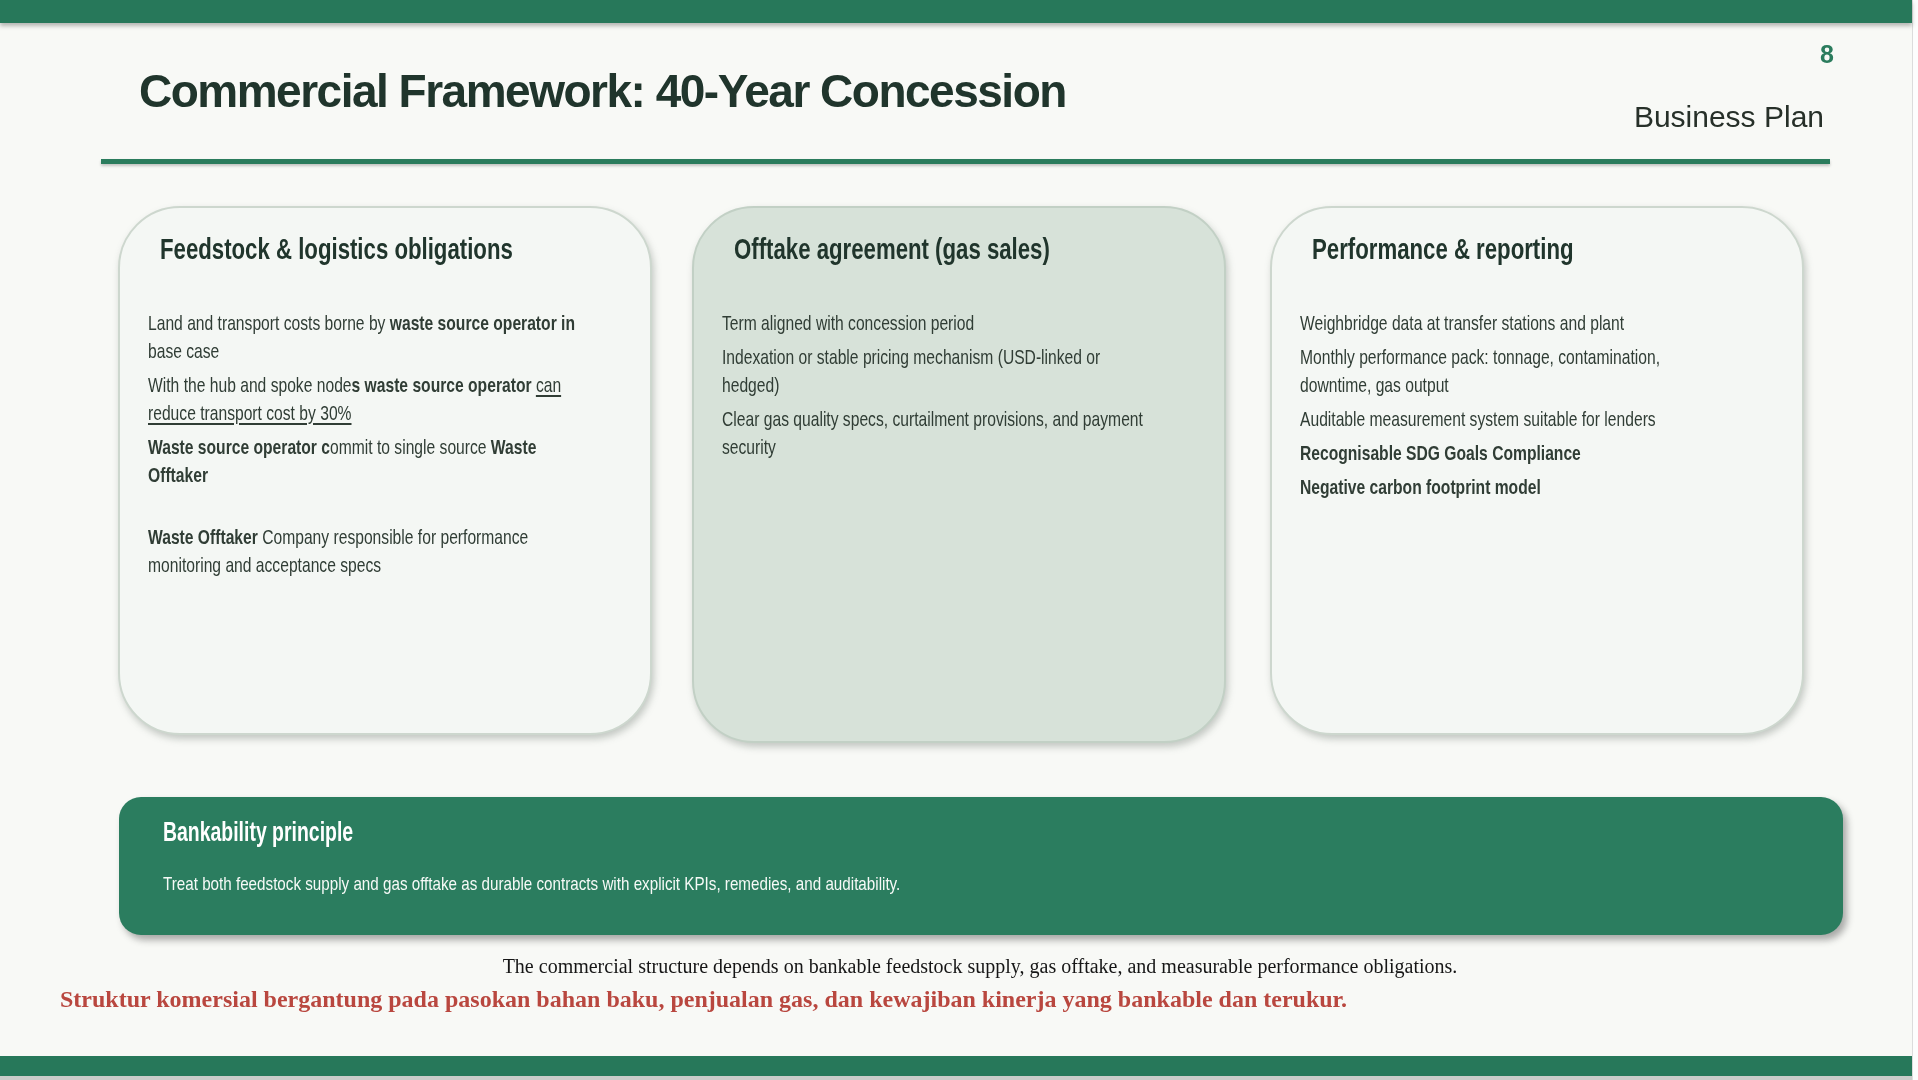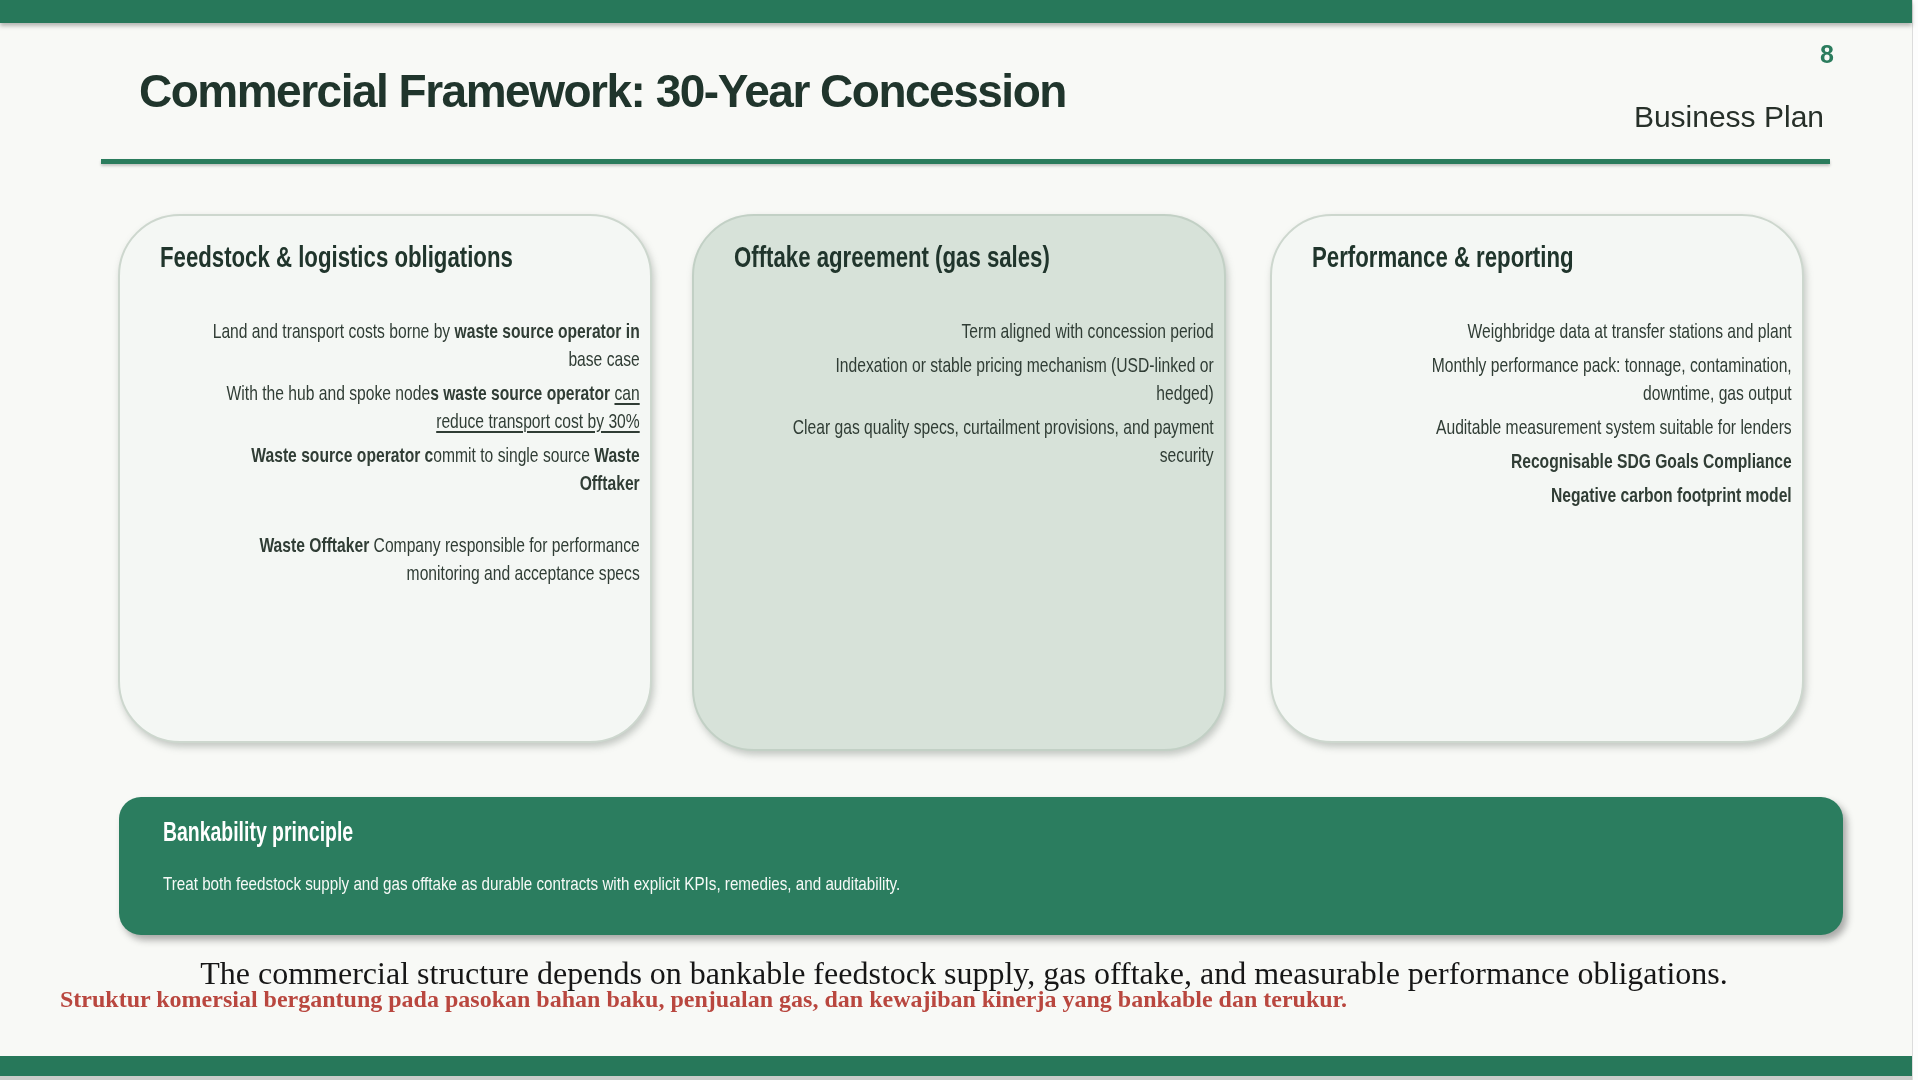--- a/index.html
+++ b/index.html
@@ -14,55 +14,55 @@
   .bottom-bar { position:absolute; left:0; top:1056px; width:100%; height:20px; background:#27785a; }
   .bottom-edge { position:absolute; left:0; top:1076px; width:100%; height:4px; background:#c9ccc9; }
 
   .page-number { position:absolute; top:40px; right:78px; font-size:25px; font-weight:bold; color:#2b7c5d; }
   .slide-title { position:absolute; left:139px; top:64px; font-size:46px; font-weight:bold;
                  color:#20352c; letter-spacing:-1.5px; white-space:nowrap; }
   .slide-subtitle { position:absolute; top:100px; right:88px; font-size:30px; color:#273029;margin-left:40px; }
   .divider { position:absolute; left:101px; top:159px; width:1729px; height:5px; background:#2b7c5d;
              box-shadow:0 2px 3px rgba(0,0,0,.22); }
 
-  .card { position:absolute; top:214px; width:534px; height:529px; border-radius:62px;
-          border:2px solid #cdd7ce; background:#f4f7f4; box-shadow:2px 4px 7px rgba(110,122,113,.38);text-align:right; }
+  .card { position:absolute; top:206px; width:534px; height:529px; border-radius:62px;
+          border:2px solid #cdd7ce; background:#f4f7f4; box-shadow:2px 4px 7px rgba(110,122,113,.38); }
   .card.tone-medium { background:#d7e2d9; border-color:#c2d0c5; height:537px; }
   .card-title { position:absolute; left:40px; top:24px; font-size:30px; font-weight:bold; color:#20352c;
                 white-space:nowrap; transform:scaleX(0.74); transform-origin:0 0; }
   .card-body { position:absolute; left:28px; top:101px; width:660px; font-size:21px; line-height:28px;
                color:#303d35; transform:scaleX(0.745); transform-origin:0 0; }
   .card-body p { margin:0 0 6px 0; }
   .card-body p.gap { margin-top:34px; }
   .run-b { font-weight:bold; }
   .run-u { text-decoration:underline; text-underline-offset:3px; }
 
   .banner { position:absolute; left:119px; top:797px; width:1724px; height:138px; border-radius:22px;
             background:#2b7d5f; box-shadow:4px 5px 7px rgba(40,40,40,.38); }
   .banner-title { position:absolute; left:44px; top:20px; font-size:27px; font-weight:bold; color:#ffffff;
                   white-space:nowrap; transform:scaleX(0.72); transform-origin:0 0; }
   .banner-text { position:absolute; left:44px; top:76px; font-size:19px; color:#f6faf7;
                  white-space:nowrap; transform:scaleX(0.80); transform-origin:0 0; }
 
-  .footer-en { position:absolute; left:44px; top:955px; width:1840px; text-align:center;
-               font-family:"Liberation Serif", serif; font-size:32px; color:#161616; }
+  .footer-en { position:absolute; left:60px; top:955px; width:1840px; text-align:center;
+               font-family:"Liberation Serif", serif; font-size:20px; color:#161616; }
   .footer-id { position:absolute; left:60px; top:986px; width:1840px; text-align:left;
                font-family:"Liberation Serif", serif; font-size:24px; font-weight:bold; color:#b9473f; }
 </style>
 </head>
 <body>
 
 <div class="viewport">
   <div class="slide">
 
     <div class="top-bar"></div>
 
     <div class="page-number">8</div>
 
-    <h1 class="slide-title">Commercial Framework: 30-Year Concession</h1>
+    <h1 class="slide-title">Commercial Framework: 40-Year Concession</h1>
 
     <div class="slide-subtitle">Business Plan</div>
 
     <div class="divider"></div>
 
     <div id="cards">
         <div class="card tone-light" style="left: 118px;">
           <div class="card-title">Feedstock &amp; logistics obligations</div>
           <div class="card-body">
             <p><span>Land and transport costs borne by </span><span class="run-b">waste source operator in</span><br><span>base case</span></p>

